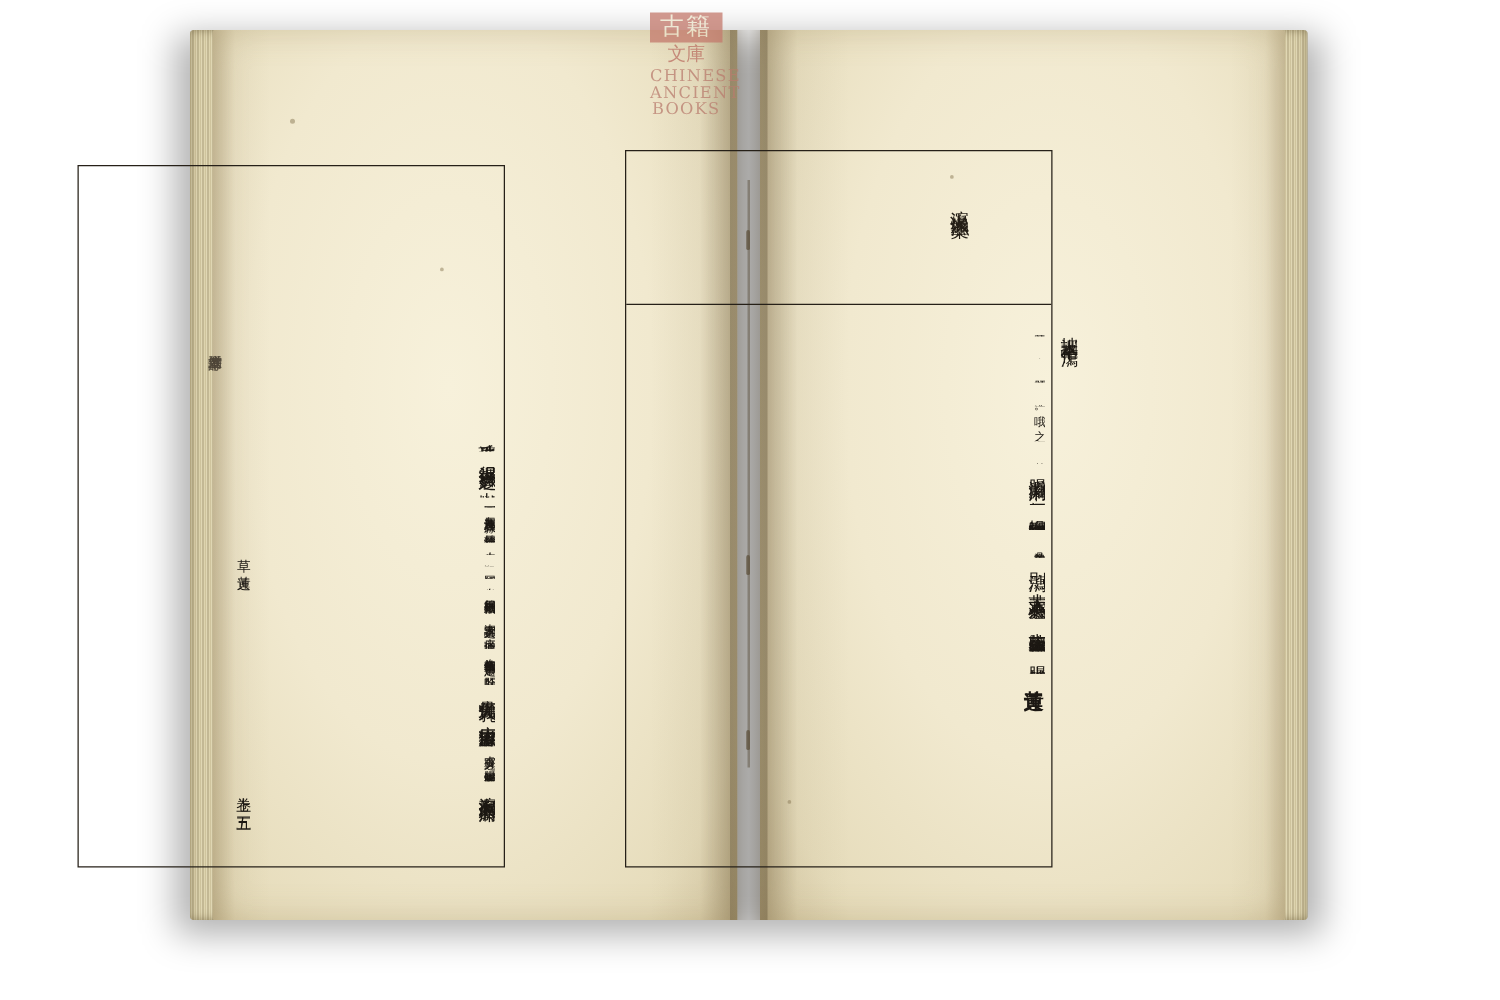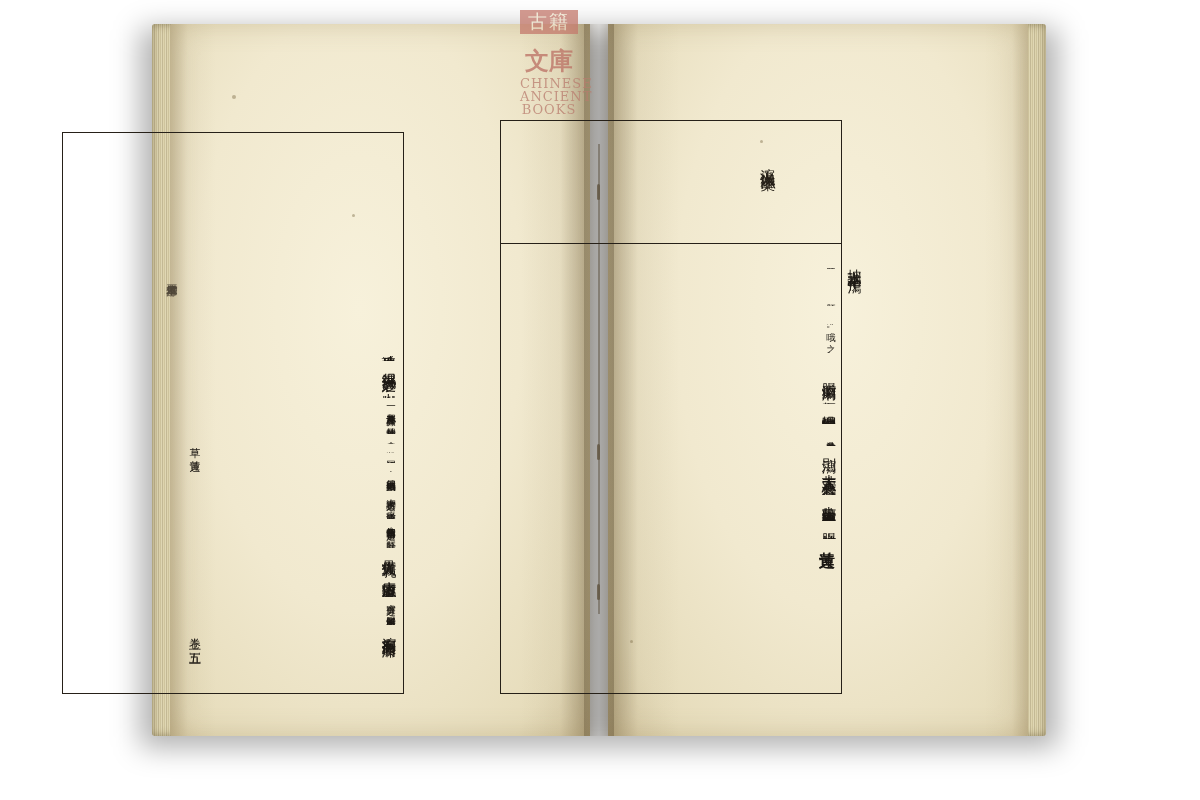--- a/index.html
+++ b/index.html
@@ -136,23 +136,22 @@
     display: block;
     background: #c4796c;
     color: #efe7cf;
     font-size: 19px;
     padding: 2px 0 3px 0;
     letter-spacing: 2px;
   }
   .seal .s2 {
     display: block;
     color: #bb6f63;
-    font-size: 24px;
-    padding-top: 15px;
-    font-weight: bold;
+    font-size: 15px;
+    padding-top: 2px;
   }
   .seal .s3 {
     display: block;
     color: #b97c6e;
     font-size: 13px;
     letter-spacing: 1px;
     padding-top: 4px;
   }
 
   

